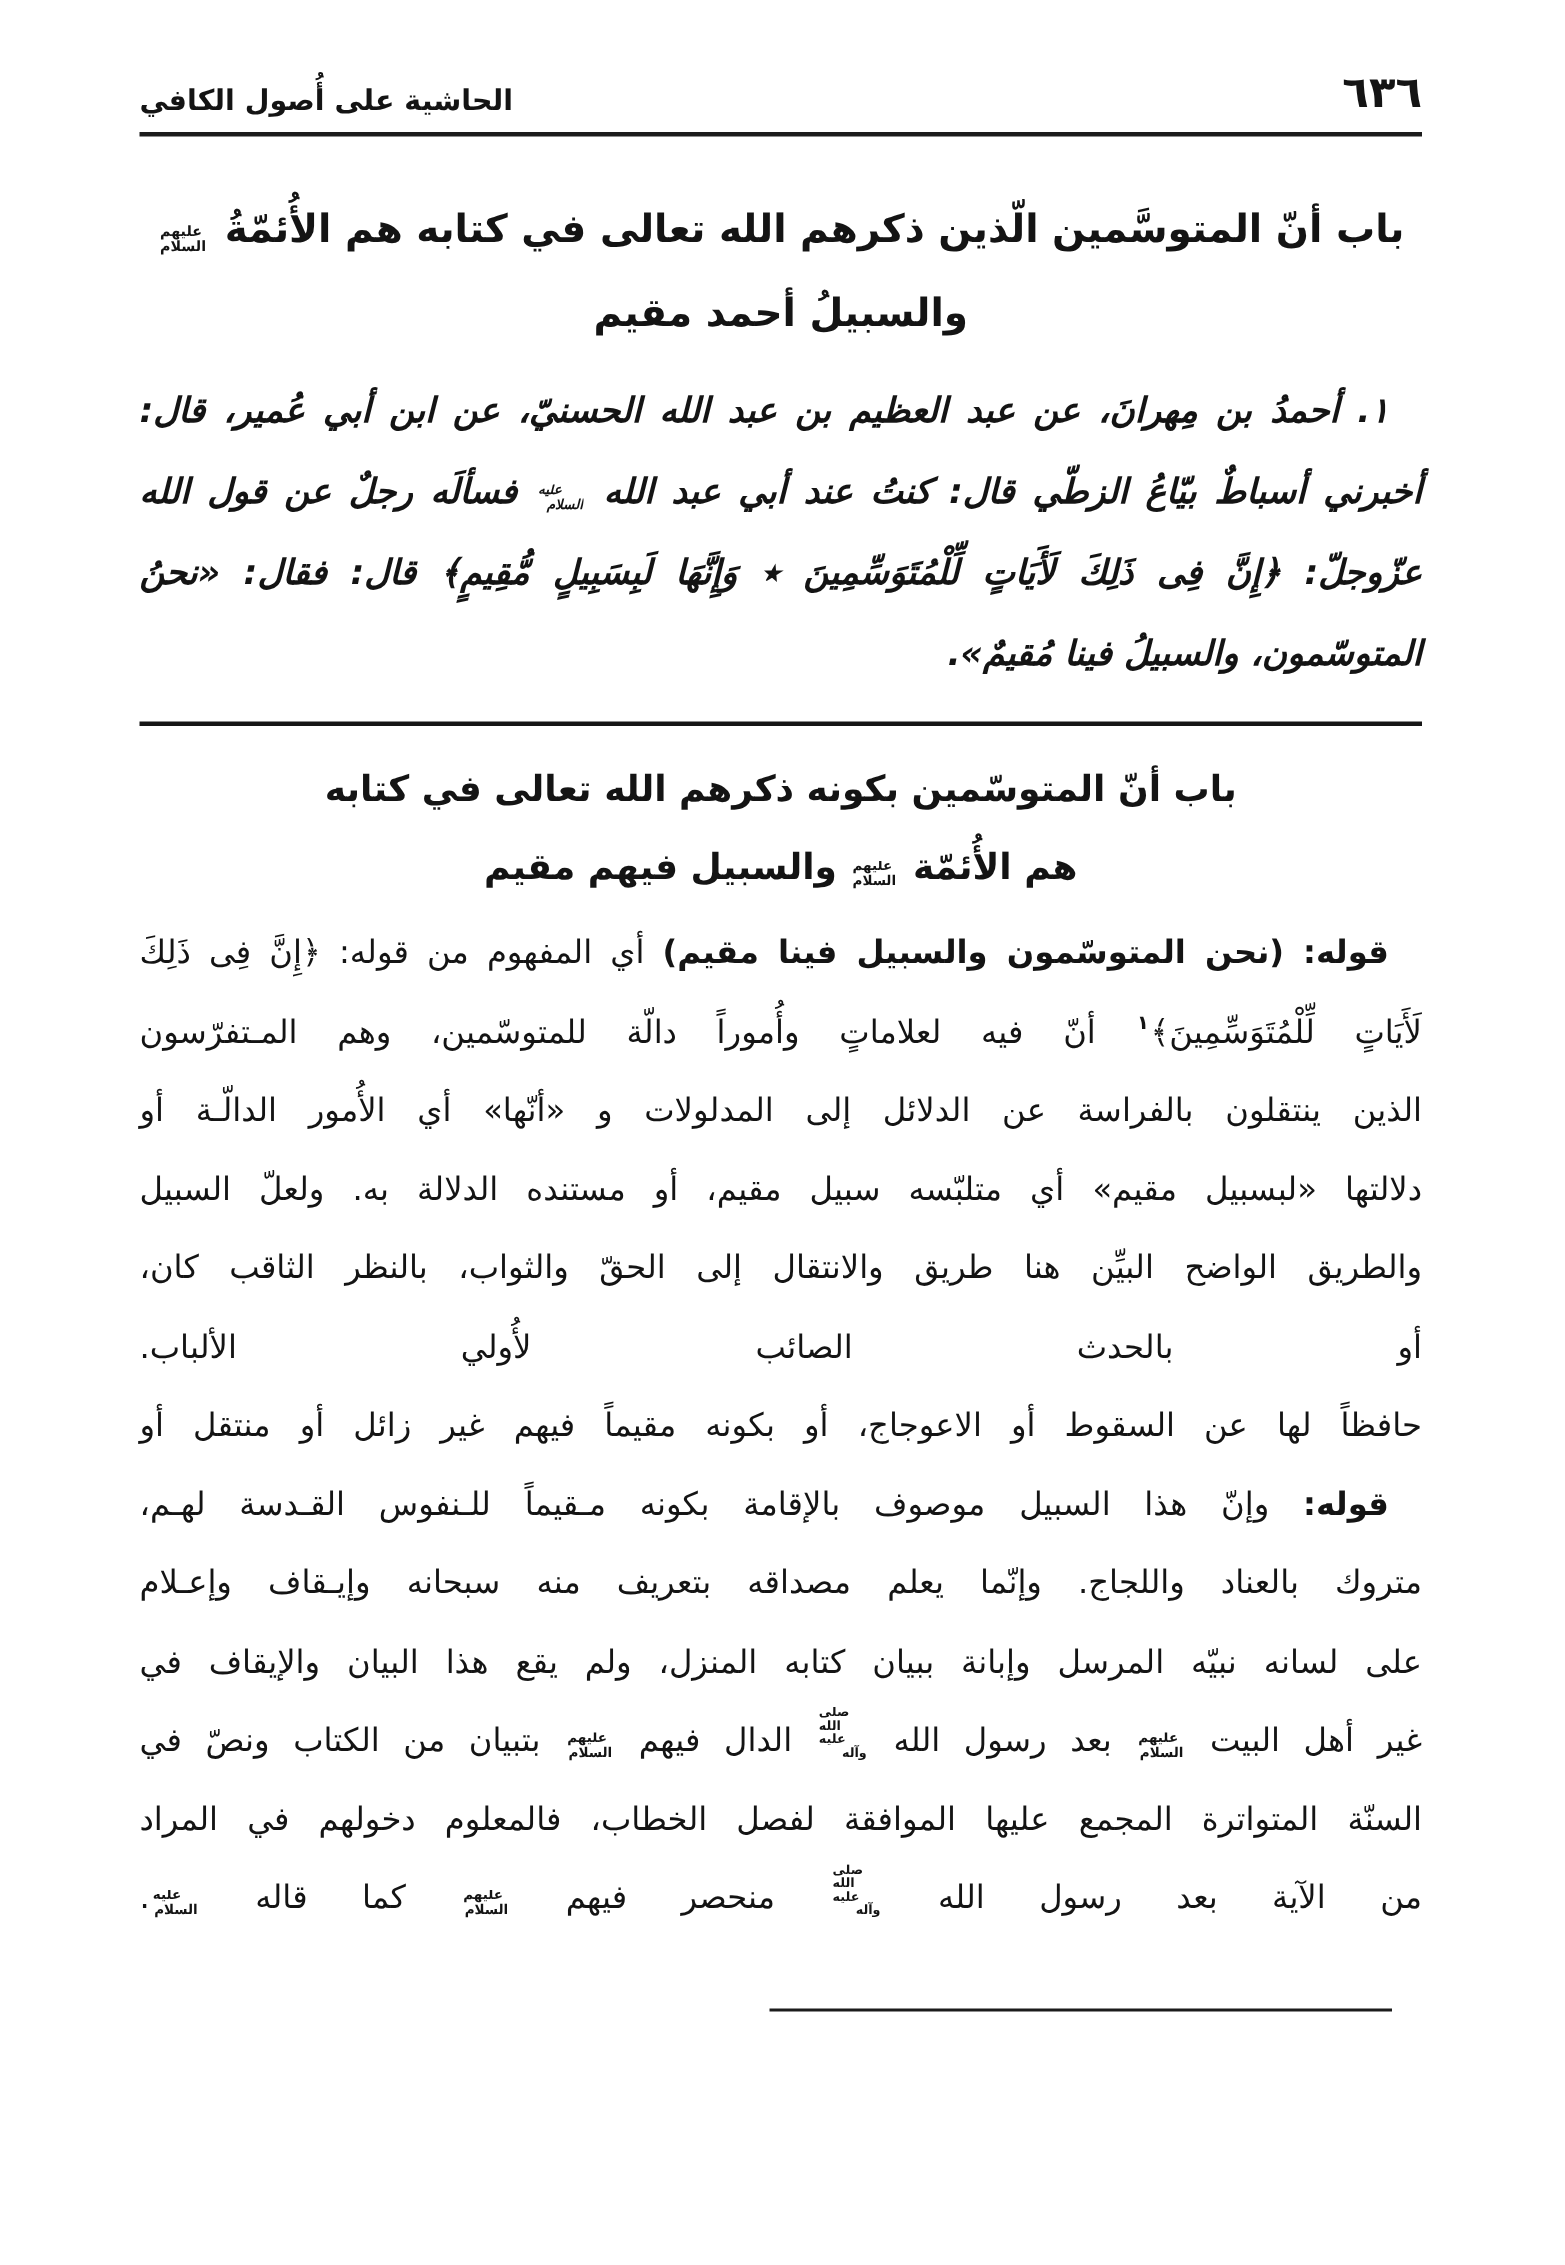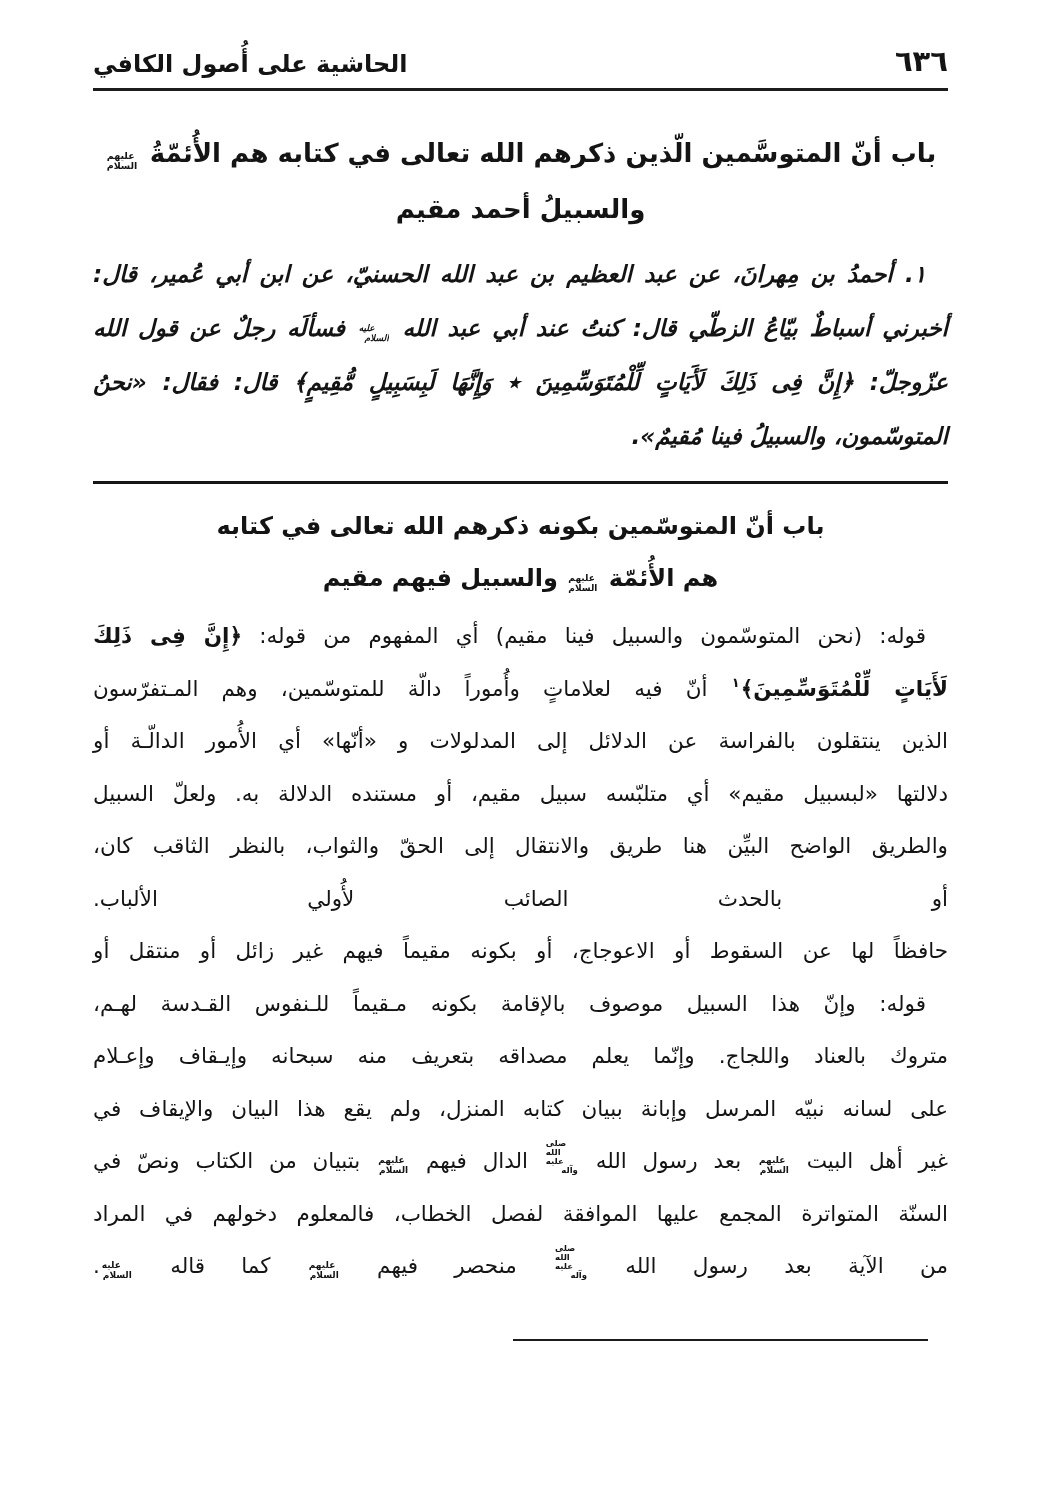--- a/index.html
+++ b/index.html
@@ -17,21 +17,21 @@
   }
   
   .running-head{
     display:flex;
     justify-content:space-between;
     align-items:flex-end;
     border-bottom:3px solid #1c1c1c;
     padding-bottom:10px;
   }
   .pageno{font-size:29px;font-weight:700;letter-spacing:1px;}
-  .booktitle{font-size:24px;font-weight:700;}
+  .booktitle{font-size:19px;font-weight:700;}
   
   .bab{
     margin:34px 0 10px 0;
     text-align:center;
     font-size:26px;
     font-weight:700;
     line-height:56px;
   }
   .bab .bline{display:block;}
   
@@ -65,22 +65,22 @@
   
   .commentary{margin-top:4px;}
   .cline{
     margin:0;
     font-size:21.5px;
     font-weight:400;
     line-height:52.5px;
     text-align:justify;
     text-align-last:justify;
   }
-  .lemma{font-weight:400;margin-top:26px;}
-  .qr{font-weight:700;}
+  .lemma{font-weight:700;margin-top:26px;}
+  .qr{font-weight:400;}
   .fnmark{
     font-size:13px;
     font-weight:700;
     vertical-align:super;
     line-height:0;
     margin:0 1px;
   }
   
   .hon{
     display:inline-block;

